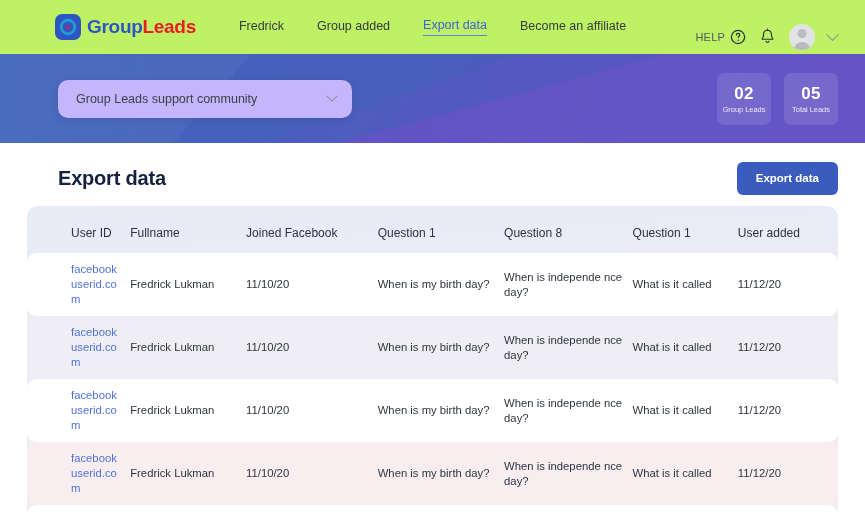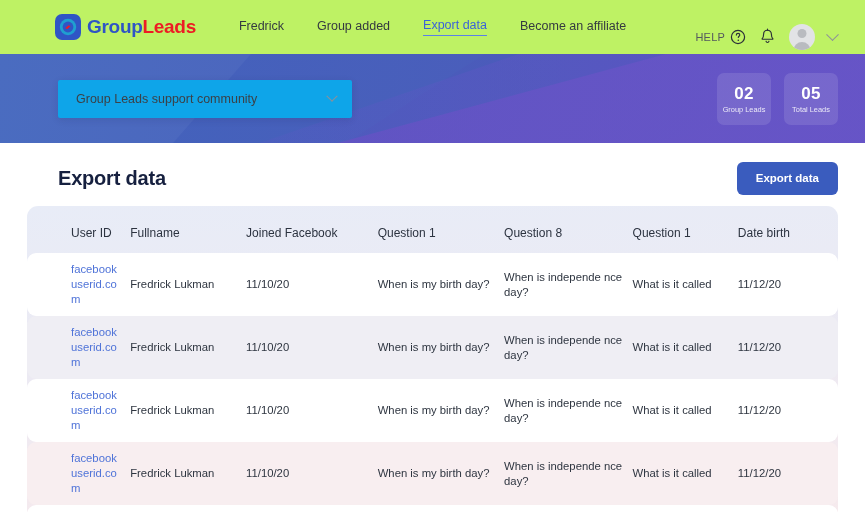--- a/index.html
+++ b/index.html
@@ -109,21 +109,21 @@
   }
   .hero .band-d {
     position: absolute; inset: 0;
     background: linear-gradient(90deg, rgba(86,80,190,0) 0%, rgba(101,84,200,.55) 100%);
     clip-path: polygon(60% 0, 100% 0, 100% 100%, 30% 100%);
   }
 
   .group-select {
     position: absolute; left: 58px; top: 26px;
     width: 294px; height: 38px;
-    background: #0ea5e9; border-radius: 2px;
+    background: #c4b5fd; border-radius: 10px;
     display: flex; align-items: center;
     padding: 0 16px 0 18px;
     box-shadow: 0 2px 7px rgba(30,30,70,.13);
     cursor: pointer;
     z-index: 3;
   }
   .group-select-label { font-size: 12.5px; color: #3c4147; flex: 1; }
   .select-chev {
     width: 8px; height: 8px;
     border-right: 1.5px solid #8b9099; border-bottom: 1.5px solid #8b9099;
@@ -295,21 +295,21 @@
     <div class="table-card">
       <table class="tbl">
         <thead>
           <tr>
             <th class="c-user">User ID</th>
             <th class="c-name">Fullname</th>
             <th class="c-joined">Joined Facebook</th>
             <th class="c-q1">Question 1</th>
             <th class="c-q2">Question 8</th>
             <th class="c-q3">Question 1</th>
-            <th class="c-date">Date birth</th>
+            <th class="c-date">User added</th>
           </tr>
         </thead>
         <tbody>
           <tr class="stripe-white">
             <td class="c-user"><a>facebookuserid.com</a></td>
             <td>Fredrick Lukman</td>
             <td>11/10/20</td>
             <td>When is my birth day?</td>
             <td>When is independe nce day?</td>
             <td>What is it called</td>

